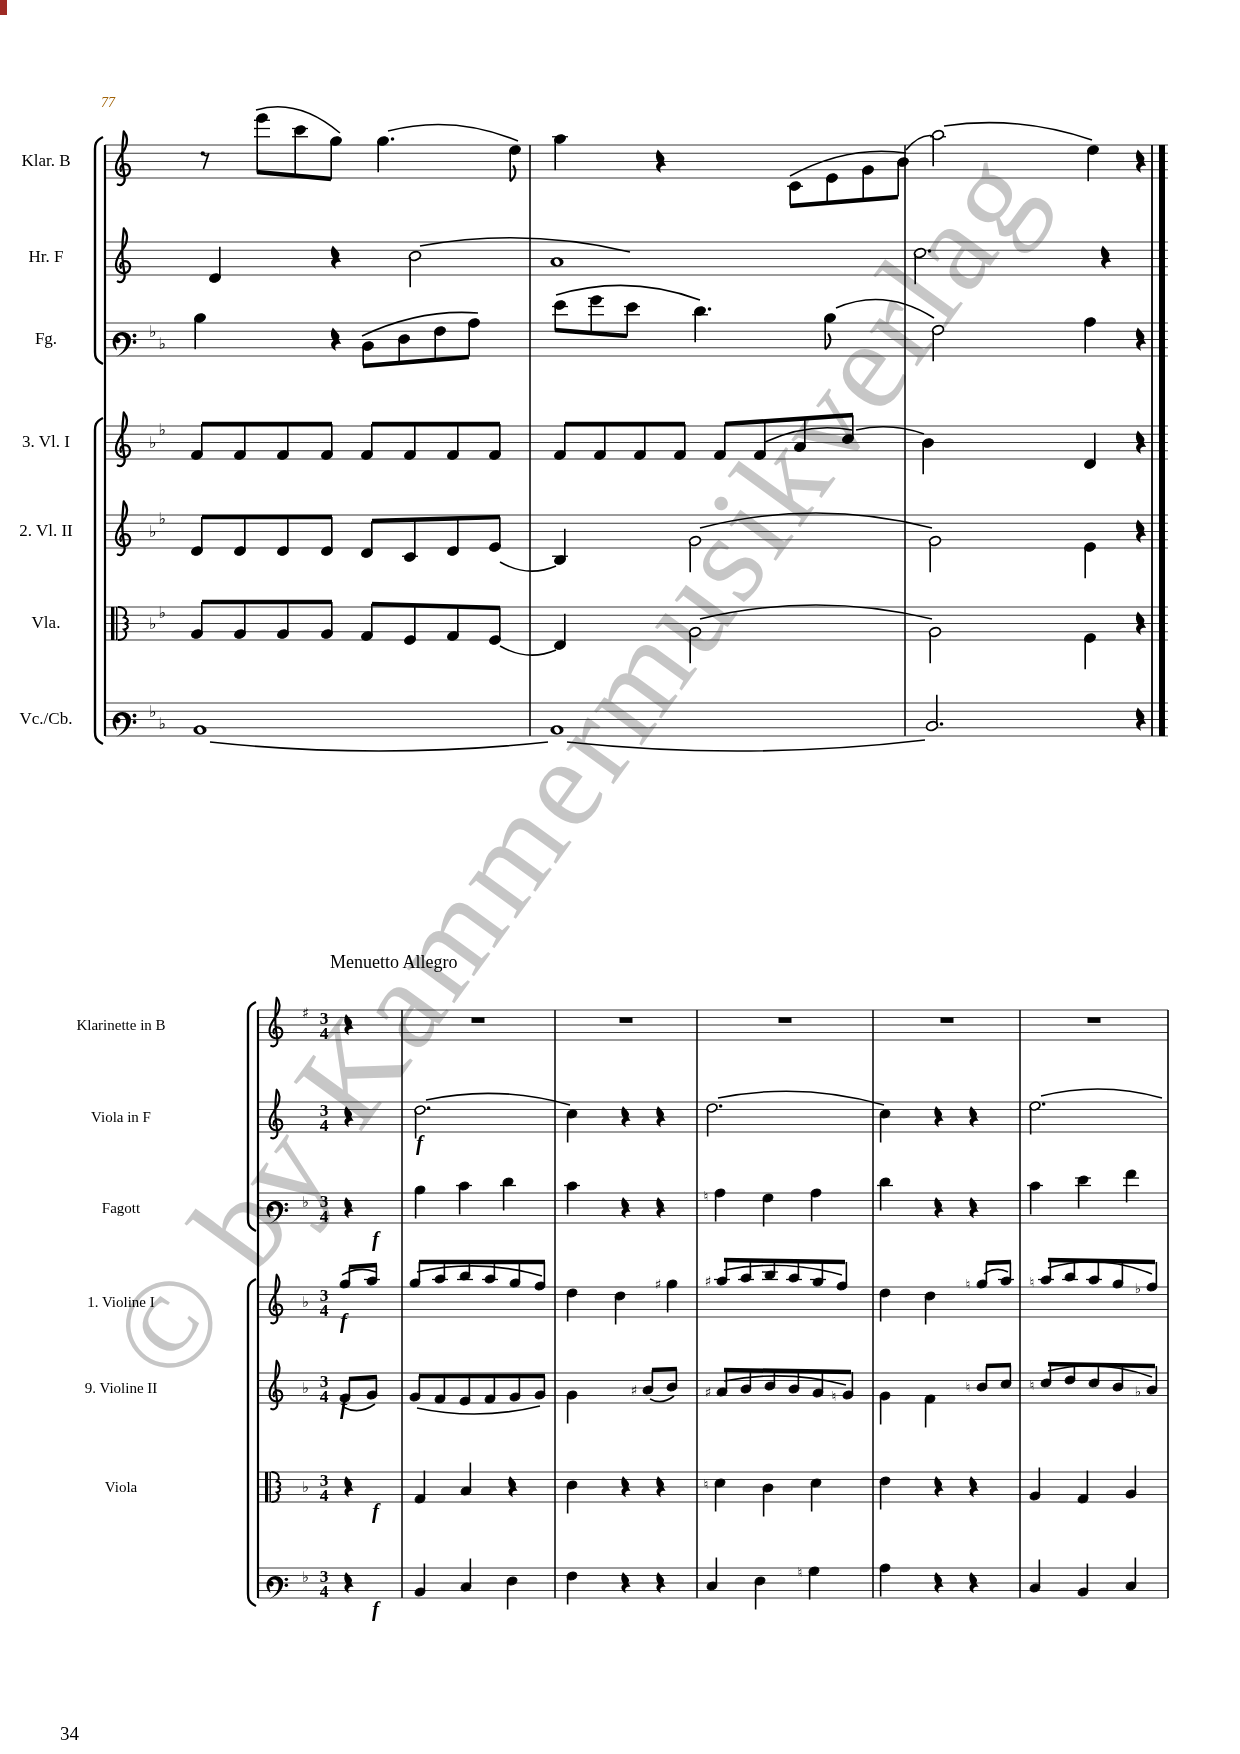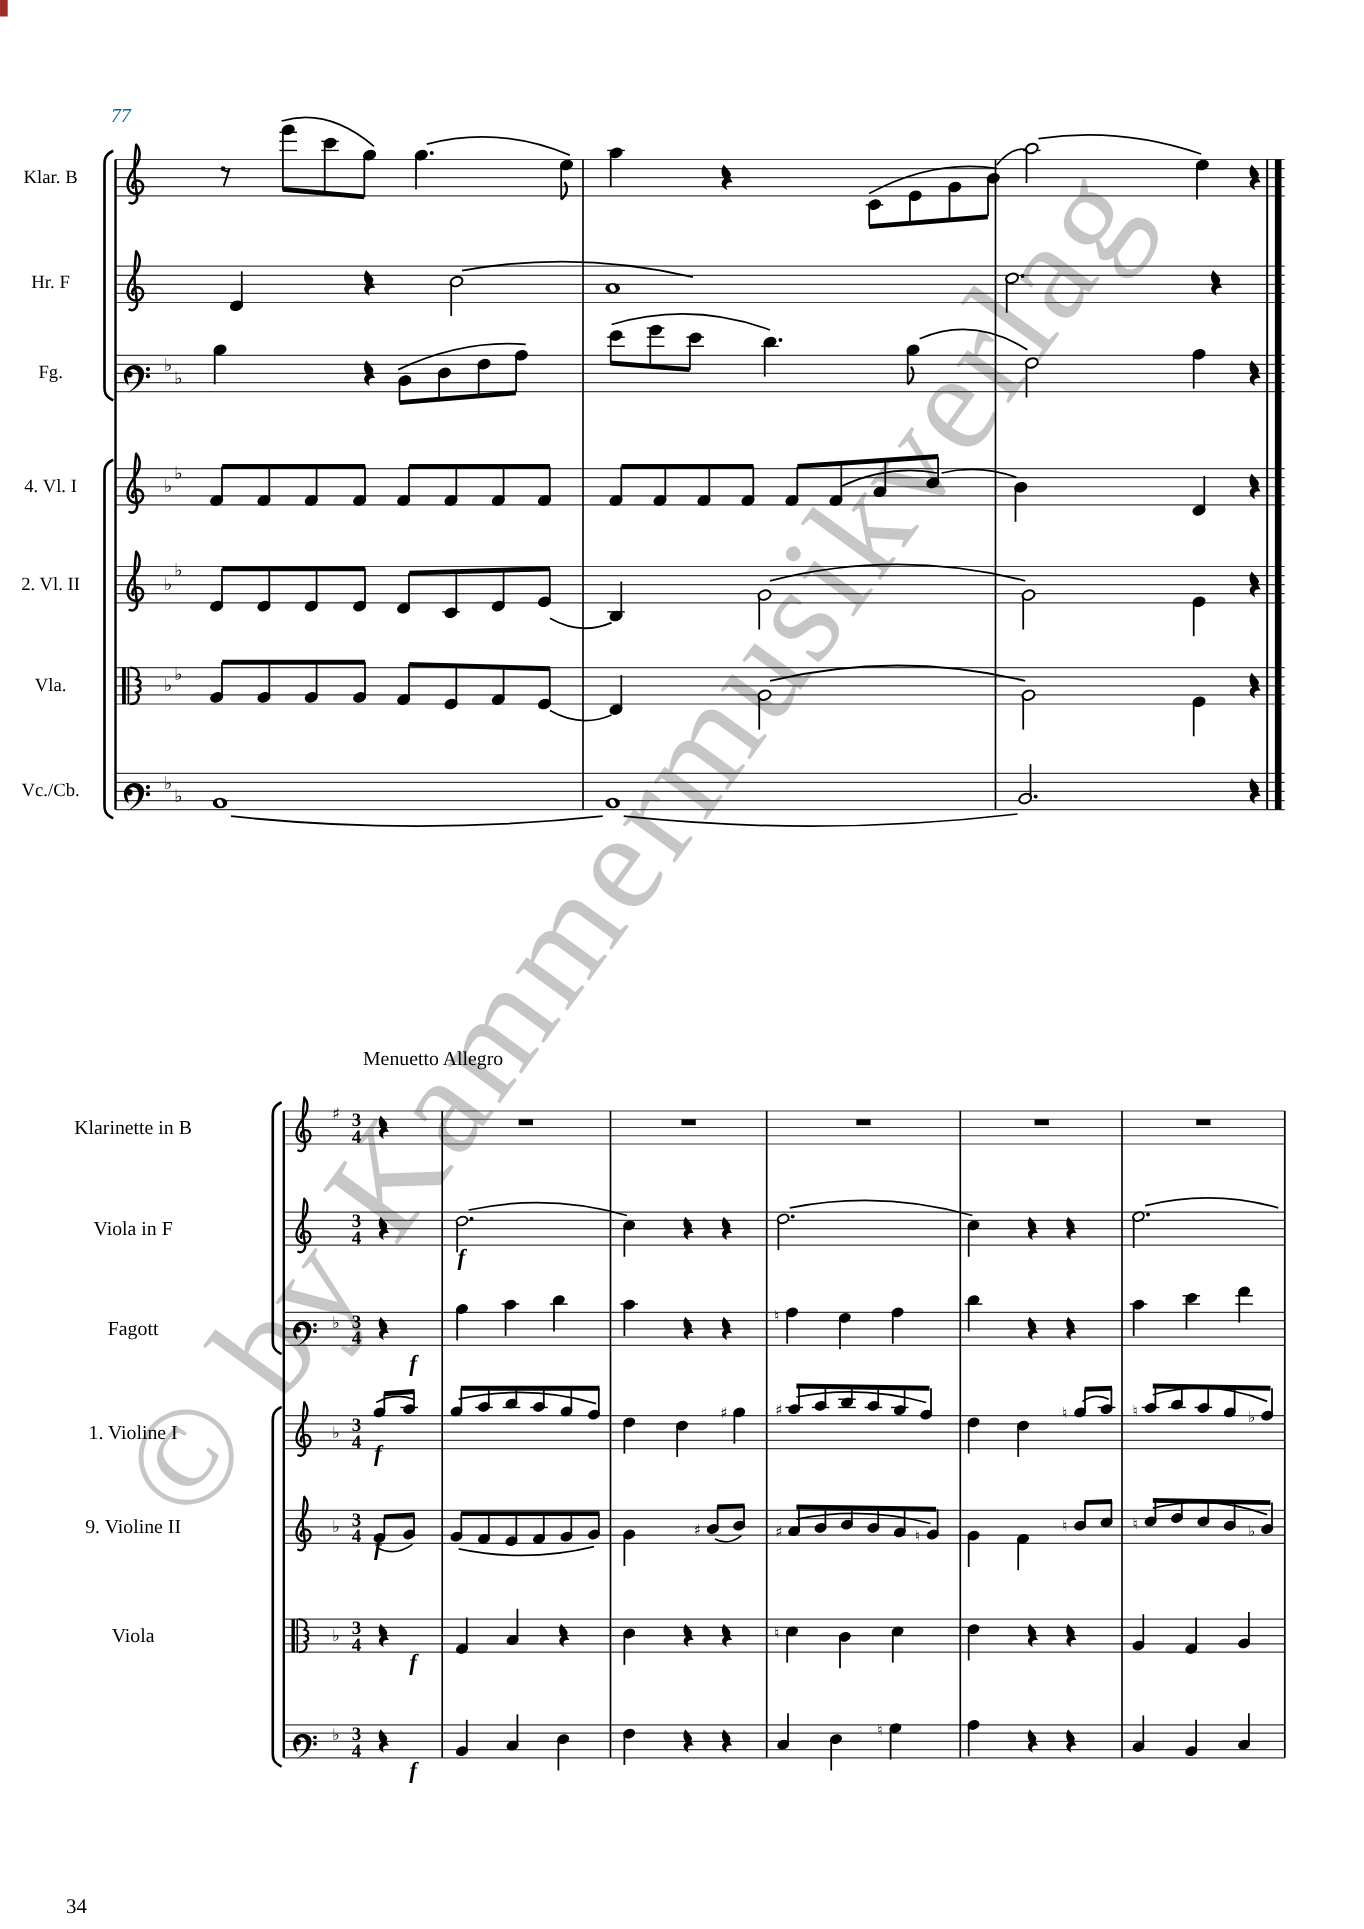--- a/index.html
+++ b/index.html
@@ -6,23 +6,23 @@
   .page{position:relative;width:1240px;height:1754px;background:#ffffff;overflow:hidden;
         font-family:"Liberation Serif", serif;color:#000;}
   .watermark{position:absolute;left:575px;top:765px;z-index:1;
         transform:translate(-50%,-50%) rotate(-54deg);
         font-family:"Liberation Serif", serif;font-size:128px;letter-spacing:5px;
         color:#c7c7c7;white-space:nowrap;pointer-events:none;}
   .corner-mark{position:absolute;left:0;top:0;width:7px;height:15px;z-index:3;}
   svg.score{position:absolute;left:0;top:0;z-index:2;}
   .label{position:absolute;z-index:4;text-align:center;font-size:17px;line-height:20px;}
   .label.s1{left:0;width:92px;}
-  .label.s2{left:0;width:242px;font-size:18px;}
+  .label.s2{left:0;width:242px;font-size:15px;}
   .measure-number{position:absolute;left:101px;top:95px;z-index:4;
-        font-style:italic;font-size:18px;color:#0369a1;text-align:right;}
+        font-style:italic;font-size:14px;color:#a16207;text-align:right;}
   .tempo{position:absolute;left:330px;top:952px;z-index:4;font-weight:normal;font-size:18px;}
   .page-number{position:absolute;left:60px;top:1684px;z-index:4;font-size:19px;margin-top:39px;}
 </style>
 </head>
 <body>
 
 <div class="page">
   <div class="watermark" style="color: rgb(199, 199, 199);">© by Kammermusikverlag</div>
   <div class="corner-mark" style="background: rgb(158, 43, 37);"></div>
 
@@ -656,21 +656,21 @@
       <line x1="1020" y1="1010" x2="1020" y2="1598" stroke="#000" stroke-width="1.5"></line>
       <line x1="1168" y1="1010" x2="1168" y2="1598" stroke="#000" stroke-width="1.6"></line>
     </svg>
 
   <div class="measure-number">77</div>
   <div class="tempo">Menuetto Allegro</div>
 
   <div class="label s1" style="top:151px">Klar. B</div>
   <div class="label s1" style="top:247px">Hr. F</div>
   <div class="label s1" style="top:329px">Fg.</div>
-  <div class="label s1" style="top:432px">4. Vl. I</div>
+  <div class="label s1" style="top:432px">3. Vl. I</div>
   <div class="label s1" style="top:521px">2. Vl. II</div>
   <div class="label s1" style="top:613px">Vla.</div>
   <div class="label s1" style="top:709px">Vc./Cb.</div>
 
   <div class="label s2" style="top:1015px">Klarinette in B</div>
   <div class="label s2" style="top:1107px">Viola in F</div>
   <div class="label s2" style="top:1198px">Fagott</div>
   <div class="label s2" style="top:1292px">1. Violine I</div>
   <div class="label s2" style="top:1378px">9. Violine II</div>
   <div class="label s2" style="top:1477px">Viola</div>

